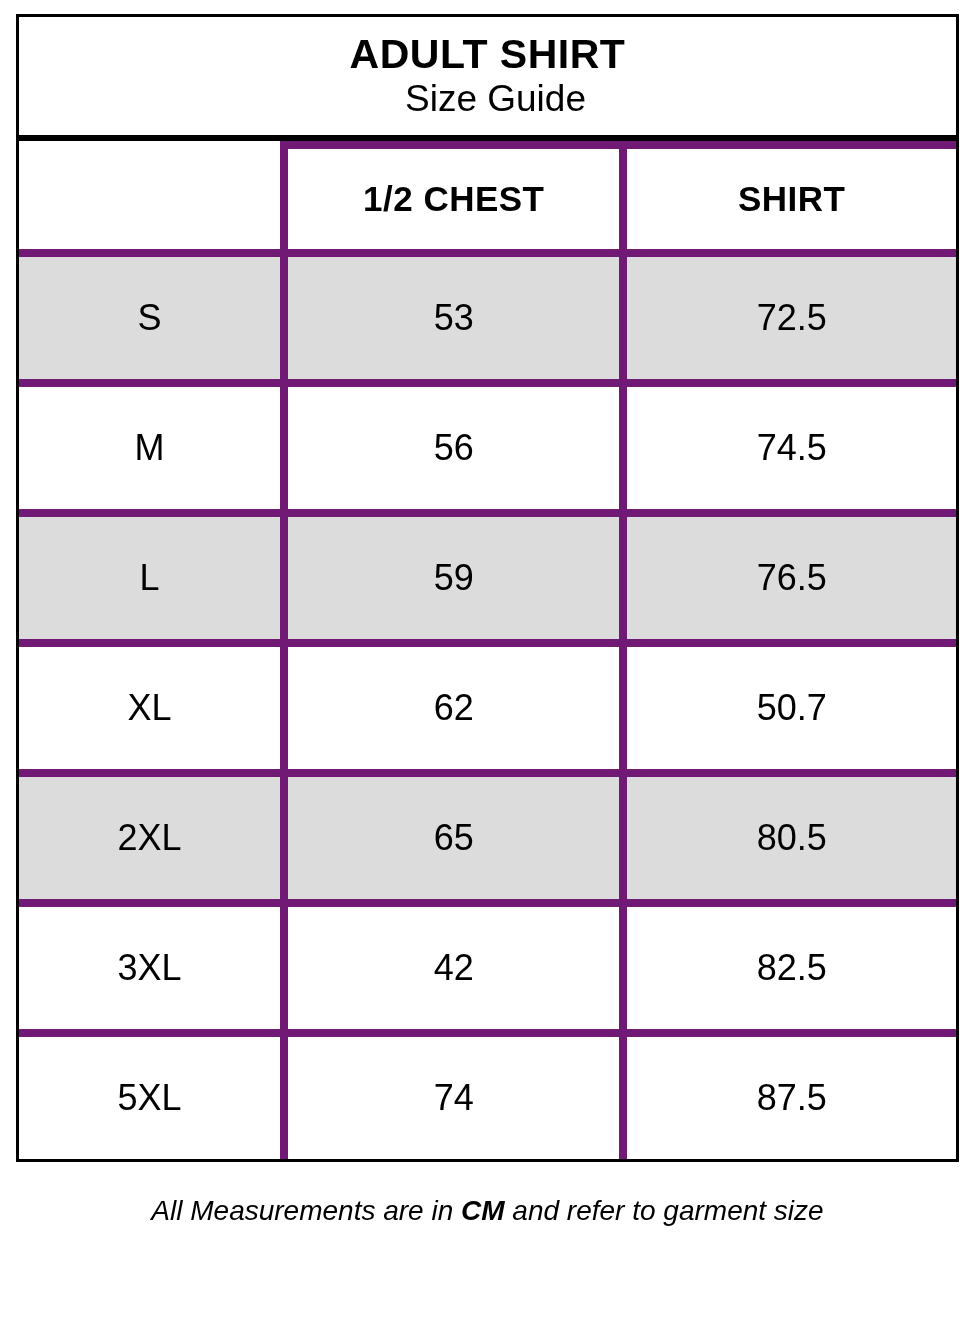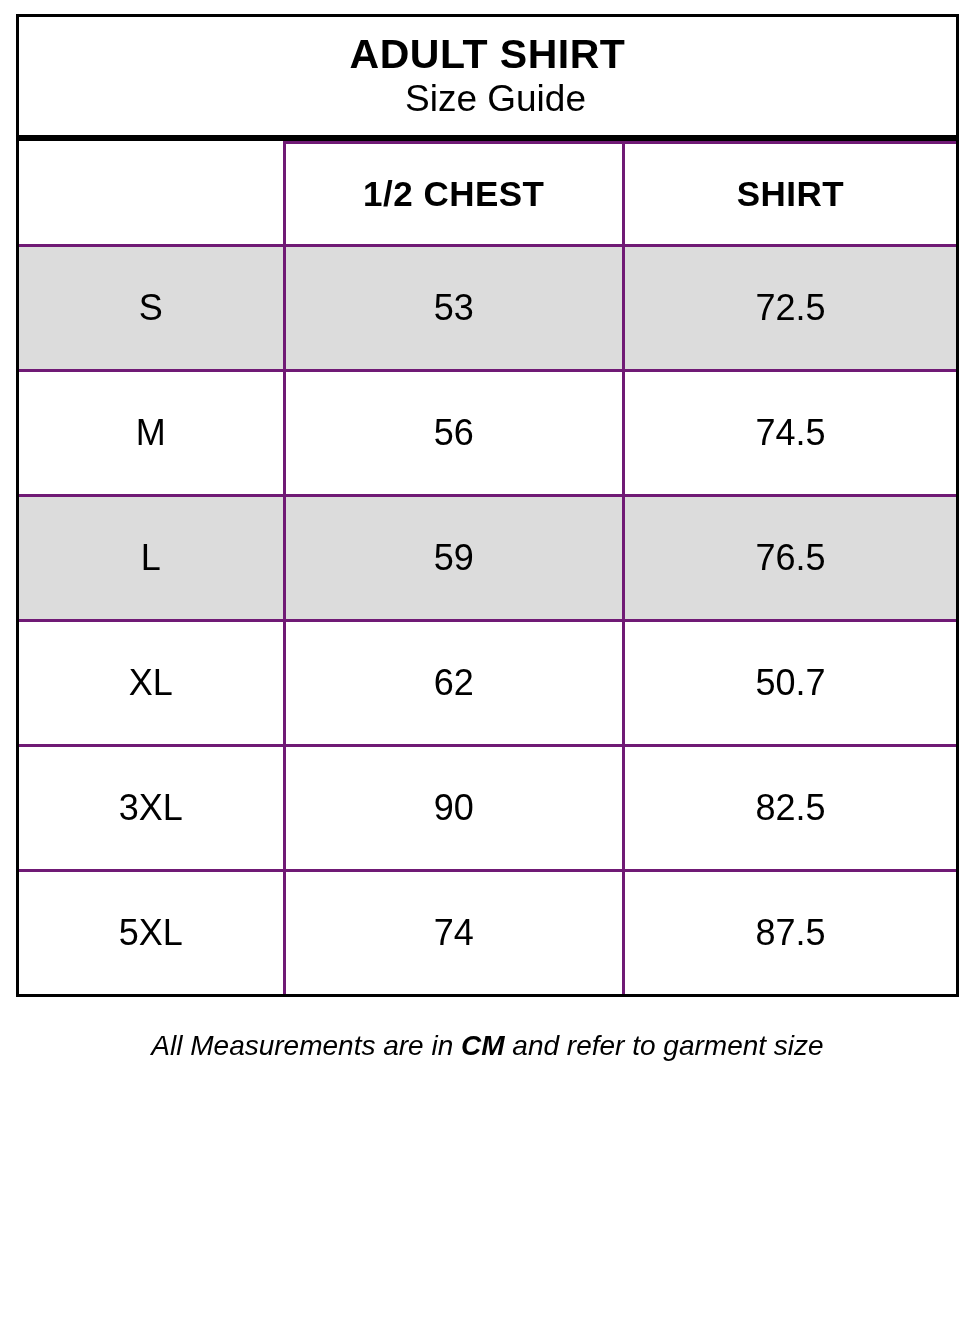--- a/index.html
+++ b/index.html
@@ -56,21 +56,21 @@
     width: 100%;
     border-collapse: collapse;
     table-layout: fixed;
   }
   table.size-table col.c0 { width: 28.3%; }
   table.size-table col.c1 { width: 36.2%; }
   table.size-table col.c2 { width: 35.5%; }
 
   table.size-table th,
   table.size-table td {
-    border: 3px solid #701a75;
+    border: 8px solid #701a75;
     text-align: center;
     vertical-align: middle;
   }
   table.size-table th:first-child,
   table.size-table td:first-child {
     border-left: none;
   }
   table.size-table th:last-child,
   table.size-table td:last-child {
     border-right: none;
@@ -151,23 +151,28 @@
         <tr class="shaded">
           <td>L</td>
           <td>59</td>
           <td>76.5</td>
         </tr>
         <tr>
           <td>XL</td>
           <td>62</td>
           <td>50.7</td>
         </tr>
+        <tr class="shaded">
+          <td>2XL</td>
+          <td>65</td>
+          <td>80.5</td>
+        </tr>
         <tr>
           <td>3XL</td>
-          <td>90</td>
+          <td>42</td>
           <td>82.5</td>
         </tr>
         <tr>
           <td>5XL</td>
           <td>74</td>
           <td>87.5</td>
         </tr>
       </tbody>
     </table>
 

